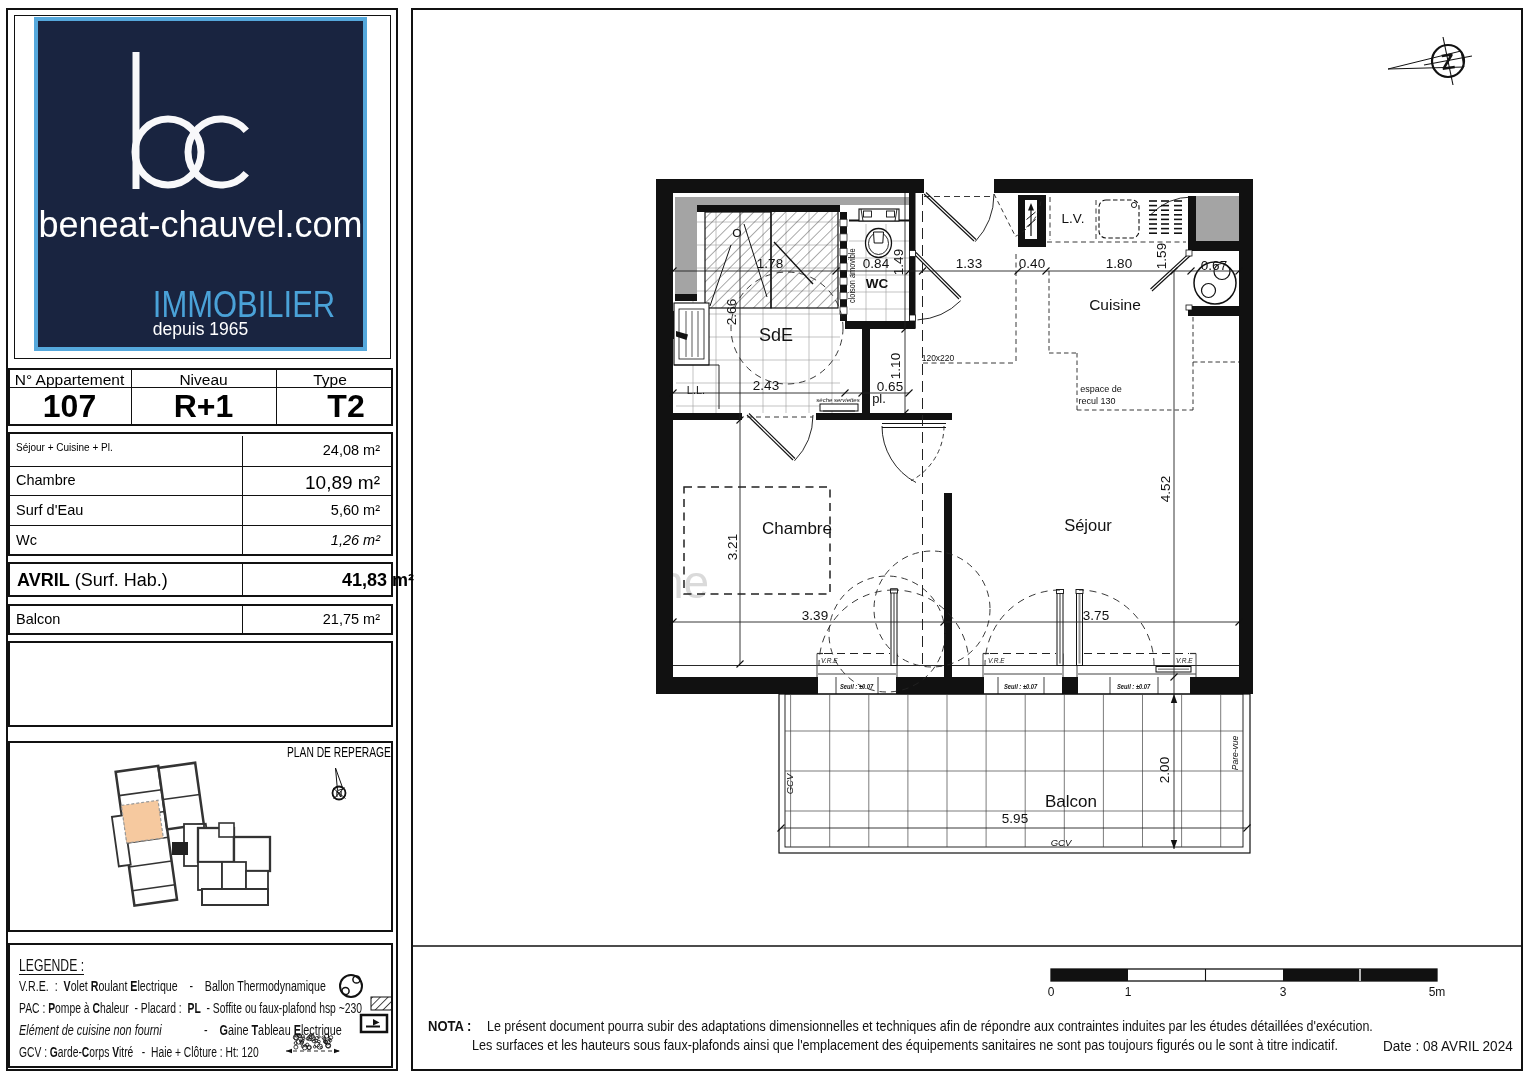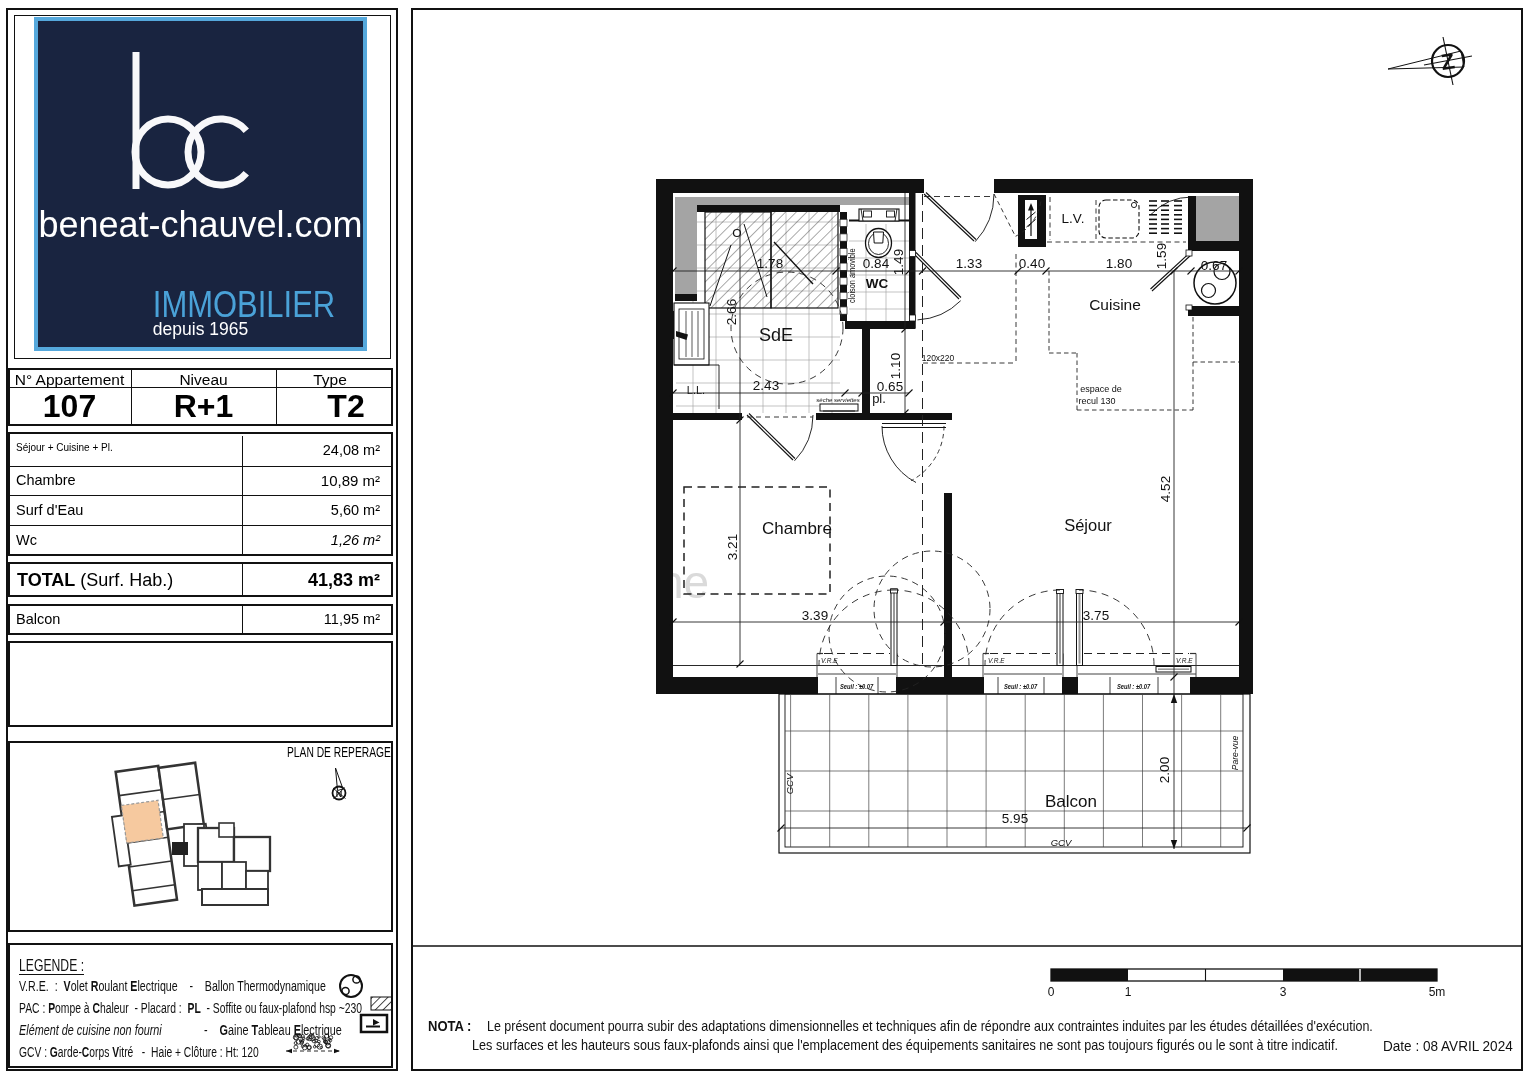--- a/index.html
+++ b/index.html
@@ -54,37 +54,37 @@
 <div class="abs" style="left:8px;top:432px;width:385px;height:124px;border:2px solid #111;box-sizing:border-box;"></div>
 <div class="abs" style="left:8px;top:466px;width:385px;border-top:1.5px solid #111;"></div>
 <div class="abs" style="left:8px;top:495px;width:385px;border-top:1.5px solid #111;"></div>
 <div class="abs" style="left:8px;top:525px;width:385px;border-top:1.5px solid #111;"></div>
 <div class="abs" style="left:242px;top:436px;width:0;height:120px;border-left:1.5px solid #111;"></div>
 
 <div class="abs" style="left:16px;top:442px;font-size:10px;">Séjour + Cuisine + Pl.</div>
 <div class="abs" style="left:242px;top:442px;width:138px;text-align:right;font-size:14.5px;">24,08 m²</div>
 
 <div class="abs" style="left:16px;top:472px;font-size:14.5px;">Chambre</div>
-<div class="abs" style="left:242px;top:472px;width:138px;text-align:right;font-size:15px;">10,89 m²</div>
+<div class="abs" style="left:242px;top:472px;width:138px;text-align:right;font-size:19px;">10,89 m²</div>
 
 <div class="abs" style="left:16px;top:502px;font-size:14.5px;">Surf d'Eau</div>
 <div class="abs" style="left:242px;top:502px;width:138px;text-align:right;font-size:14.5px;">5,60 m²</div>
 
 <div class="abs" style="left:16px;top:532px;font-size:14.5px;">Wc</div>
 <div class="abs" style="left:242px;top:532px;width:138px;text-align:right;font-size:14.5px;font-style:italic;">1,26 m²</div>
 
 <div class="abs" style="left:8px;top:562px;width:385px;height:35px;border:2px solid #111;box-sizing:border-box;"></div>
 <div class="abs" style="left:242px;top:562px;width:0;height:35px;border-left:1.5px solid #111;"></div>
-<div class="abs" style="left:17px;top:570px;font-size:18px;"><b>TOTAL</b> (Surf. Hab.)</div>
-<div class="abs" style="left:242px;top:570px;width:138px;text-align:right;font-size:18px;font-weight:bold;">41,83 m²</div>
+<div class="abs" style="left:17px;top:570px;font-size:18px;"><b>AVRIL</b> (Surf. Hab.)</div>
+<div class="abs" style="left:242px;top:570px;width:138px;text-align:right;font-size:18px;font-weight:bold;padding-left:34px;">41,83 m²</div>
 
 <div class="abs" style="left:8px;top:604px;width:385px;height:31px;border:2px solid #111;box-sizing:border-box;"></div>
 <div class="abs" style="left:242px;top:604px;width:0;height:31px;border-left:1.5px solid #111;"></div>
 <div class="abs" style="left:16px;top:611px;font-size:14.5px;">Balcon</div>
-<div class="abs" style="left:242px;top:611px;width:138px;text-align:right;font-size:14.5px;">11,95 m²</div>
+<div class="abs" style="left:242px;top:611px;width:138px;text-align:right;font-size:14.5px;">21,75 m²</div>
 
 <div class="abs" style="left:8px;top:641px;width:385px;height:86px;border:2px solid #111;box-sizing:border-box;"></div>
 
 <div class="abs" style="left:8px;top:741px;width:385px;height:191px;border:2px solid #111;box-sizing:border-box;"></div>
 
 <div class="abs" style="left:287px;top:744px;font-size:14px;"><span class="nar" style="transform:scaleX(0.734);">PLAN DE REPERAGE</span></div>
 
 <svg class="abs" style="left:8px;top:741px;" width="385" height="191" viewBox="8 741 385 191" id="minimap">
 
 <g transform="rotate(-8 160 800)" fill="#fff" stroke="#333">

